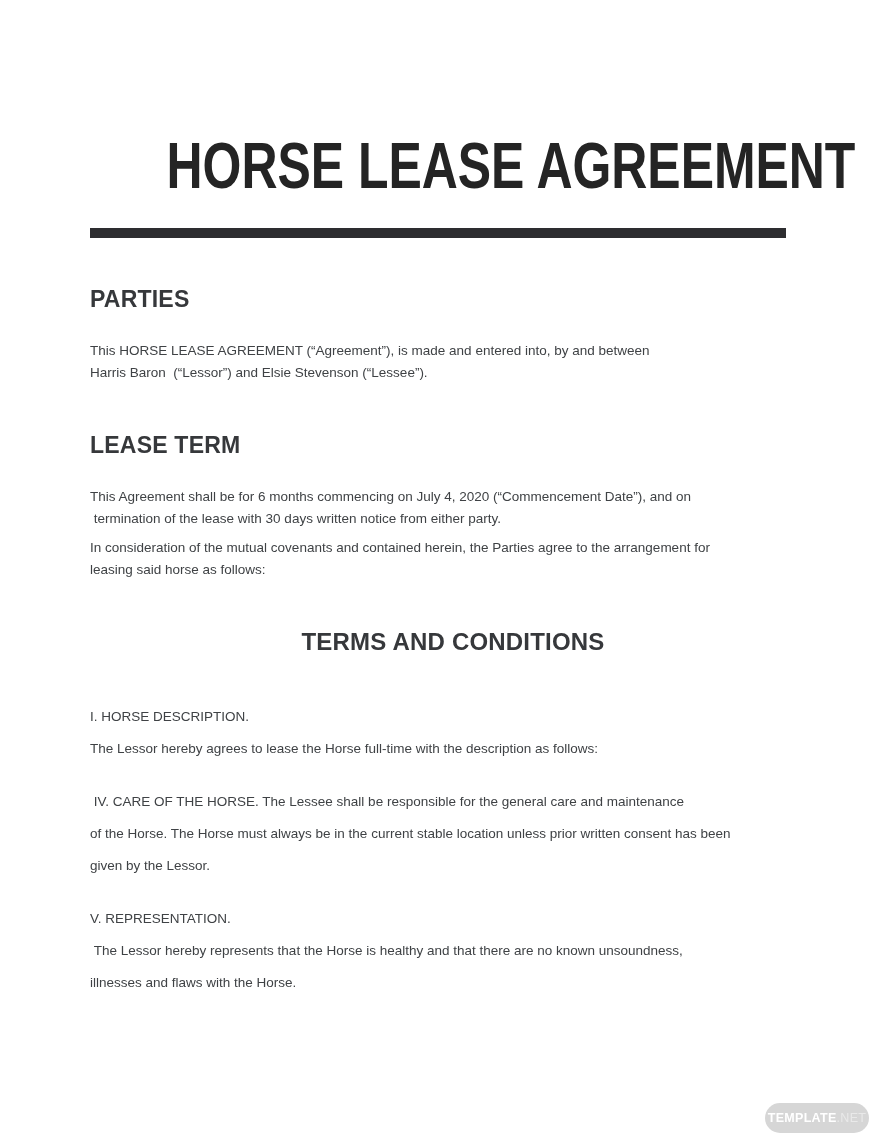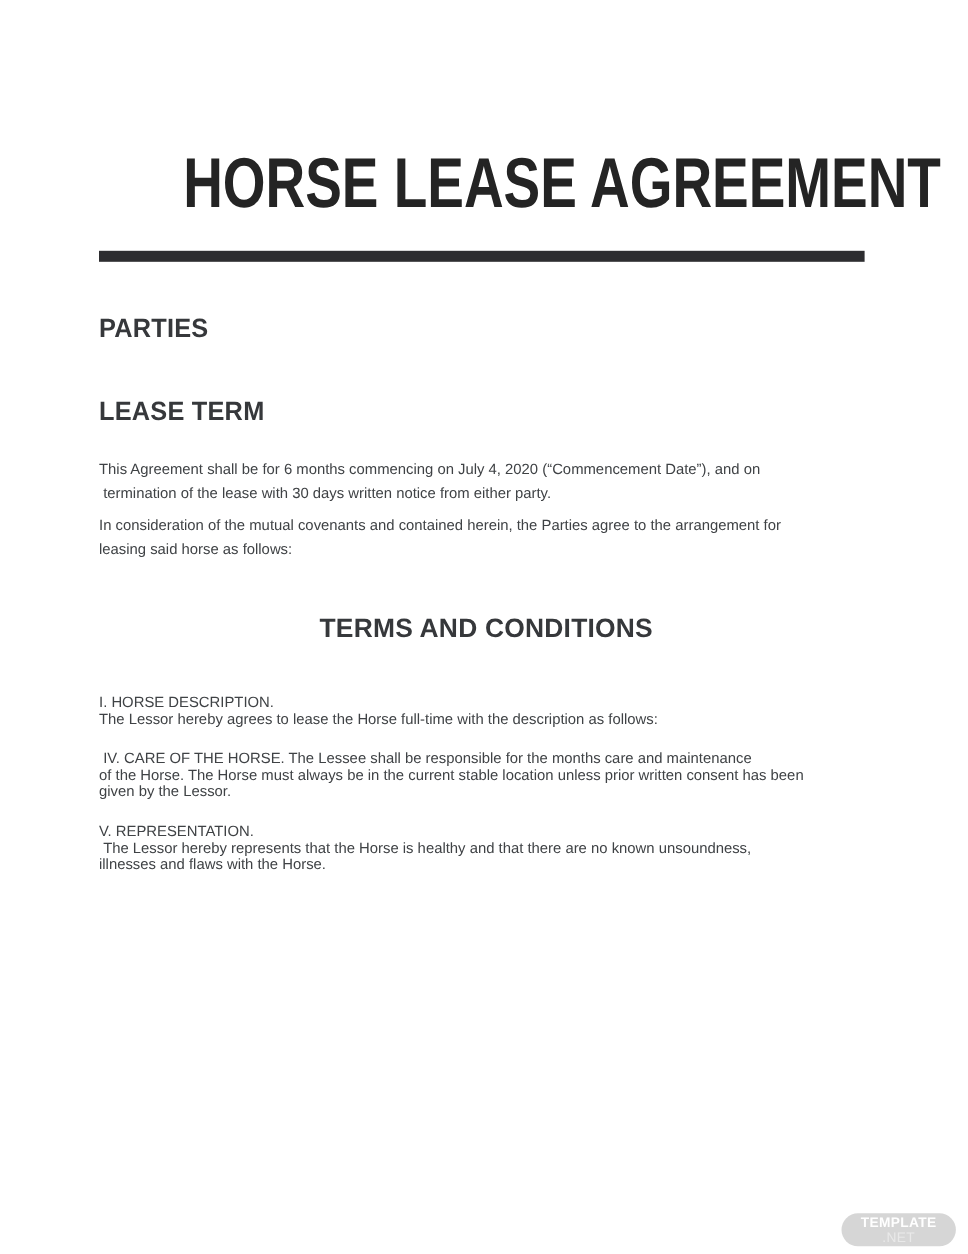--- a/index.html
+++ b/index.html
@@ -49,82 +49,83 @@
     margin: 0;
     margin-top: 26px;
     width: 720px;
     font-size: 13.5px;
     line-height: 22px;
     color: #3f4245;
     white-space: pre-wrap;
   }
   .para + .para { margin-top: 7px; }
   .terms-heading {
-    margin: 4px;
+    margin: 15px;
     margin-top: 46px;
     width: 696px;
     font-size: 24px;
     line-height: 30px;
     font-weight: 700;
     color: #36383b;
     text-align: center;
     letter-spacing: 0.2px;
   }
   .clauses { margin-top: 44px; }
   .clause {
     margin: 0 0 21px 0;
     width: 720px;
     font-size: 13.5px;
-    line-height: 15px;
+    line-height: 32px;
     color: #3f4245;
     white-space: pre-wrap;
   }
   .watermark {
     position: absolute;
     left: 765px;
     top: 1103px;
     width: 104px;
     height: 30px;
     border-radius: 15px;
     background: #d6d6d6;
     display: flex;
     align-items: center;
     justify-content: center;
     font-size: 12.5px;
     letter-spacing: 0.3px;
     user-select: none;
-    flex-direction: column;
   }
   .watermark .brand { color: #ffffff; font-weight: 700; }
   .watermark .tld   { color: #e9e9e9; font-weight: 400; }
 </style>
 </head>
 <body>
 
 <div class="page">
   <div class="doc">
 
     <h1 class="doc-title">HORSE LEASE AGREEMENT</h1>
 
     <div class="divider"></div>
 
     <h2 class="section-heading">PARTIES</h2>
+    <p class="para">This HORSE LEASE AGREEMENT (“Agreement”), is made and entered into, by and between
+Harris Baron  (“Lessor”) and Elsie Stevenson (“Lessee”).</p>
 
     <h2 class="section-heading">LEASE TERM</h2>
     <p class="para">This Agreement shall be for 6 months commencing on July 4, 2020 (“Commencement Date”), and on
  termination of the lease with 30 days written notice from either party.</p>
     <p class="para">In consideration of the mutual covenants and contained herein, the Parties agree to the arrangement for
 leasing said horse as follows:</p>
 
     <h2 class="terms-heading">TERMS AND CONDITIONS</h2>
 
     <div class="clauses">
       <p class="clause">I. HORSE DESCRIPTION.
 The Lessor hereby agrees to lease the Horse full-time with the description as follows:</p>
-      <p class="clause"> IV. CARE OF THE HORSE. The Lessee shall be responsible for the months care and maintenance
+      <p class="clause"> IV. CARE OF THE HORSE. The Lessee shall be responsible for the general care and maintenance
 of the Horse. The Horse must always be in the current stable location unless prior written consent has been
 given by the Lessor.</p>
       <p class="clause">V. REPRESENTATION.
  The Lessor hereby represents that the Horse is healthy and that there are no known unsoundness,
 illnesses and flaws with the Horse.</p>
     </div>
 
   </div>
 
   <div class="watermark">

